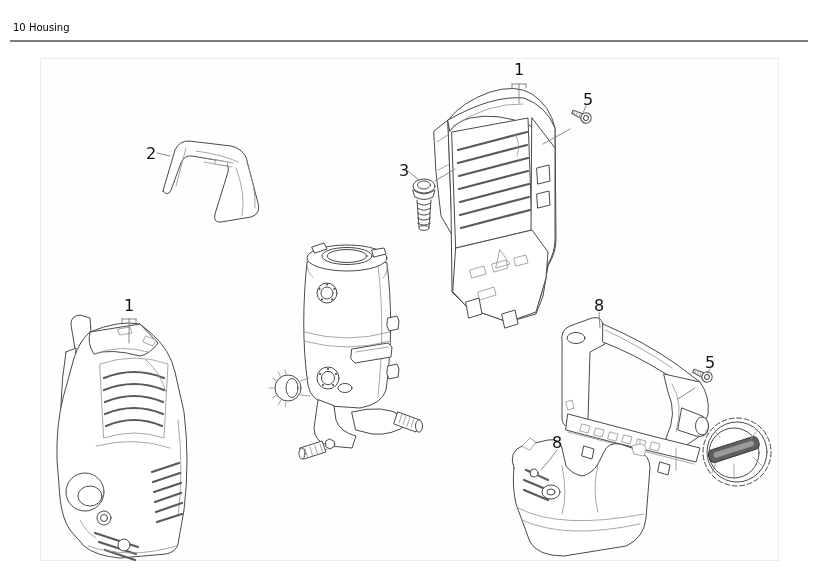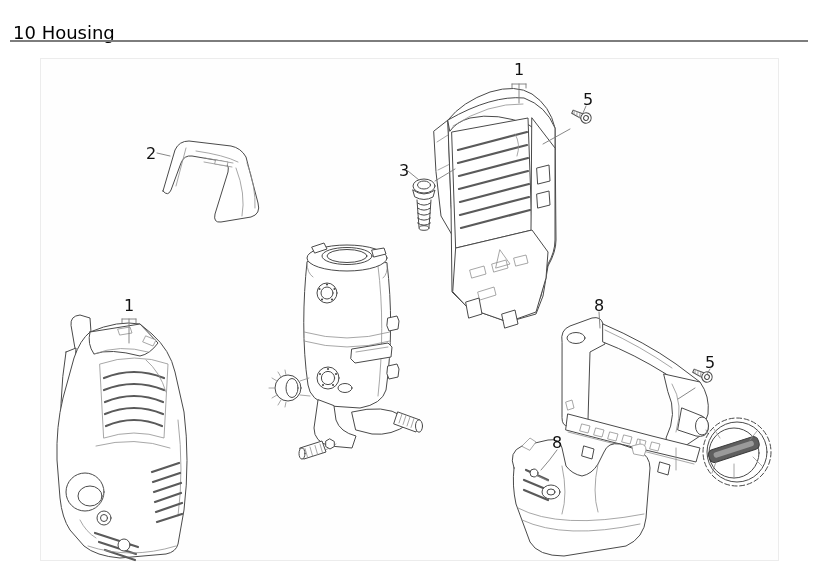--- a/index.html
+++ b/index.html
@@ -1,18 +1,18 @@
 <!DOCTYPE html>
 <html><head>
 <meta charset="utf-8">
 <style>
   html,body{margin:0;padding:0;background:#fff;}
   .page{position:relative;width:830px;height:572px;background:#fff;overflow:hidden;
         font-family:"DejaVu Sans","Liberation Sans",sans-serif;}
-  .page-title{position:absolute;left:13px;top:22px;font-size:18px;color:#000;}
+  .page-title{position:absolute;left:13px;top:22px;font-size:10px;color:#000;}
   .title-rule{position:absolute;left:10px;top:40px;width:798px;height:2px;background:#7d7d7d;}
   .diagram-frame{position:absolute;left:40px;top:58px;width:737px;height:501px;
                  border:1px solid #ececec;background:#fefefe;}
   svg.drawing{position:absolute;left:0;top:0;}
   svg.drawing path, svg.drawing line, svg.drawing circle, svg.drawing ellipse, svg.drawing rect{
     fill:none;stroke:#4a4a4a;stroke-width:1;stroke-linejoin:round;stroke-linecap:round;}
   svg.drawing .f{fill:#ffffff;}
   svg.drawing .thick{stroke:#5a5a5a;stroke-width:2.2;}
   svg.drawing .thin{stroke:#909090;stroke-width:.8;}
   svg.drawing .leader{stroke:#7a7a7a;stroke-width:.9;fill:none;}

